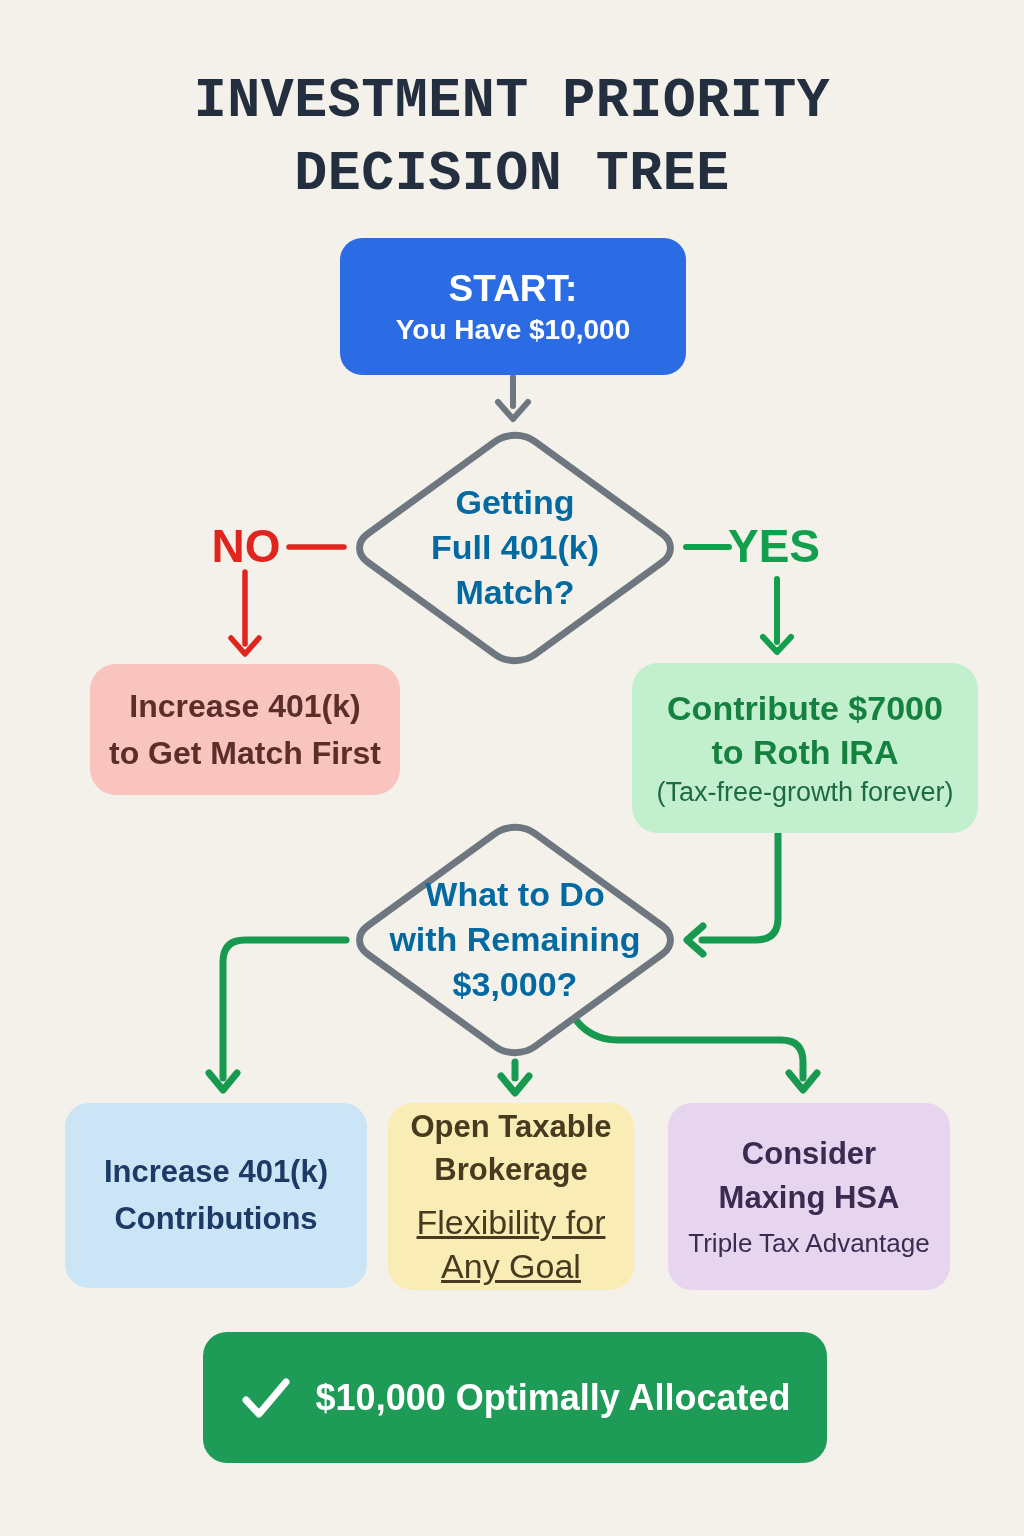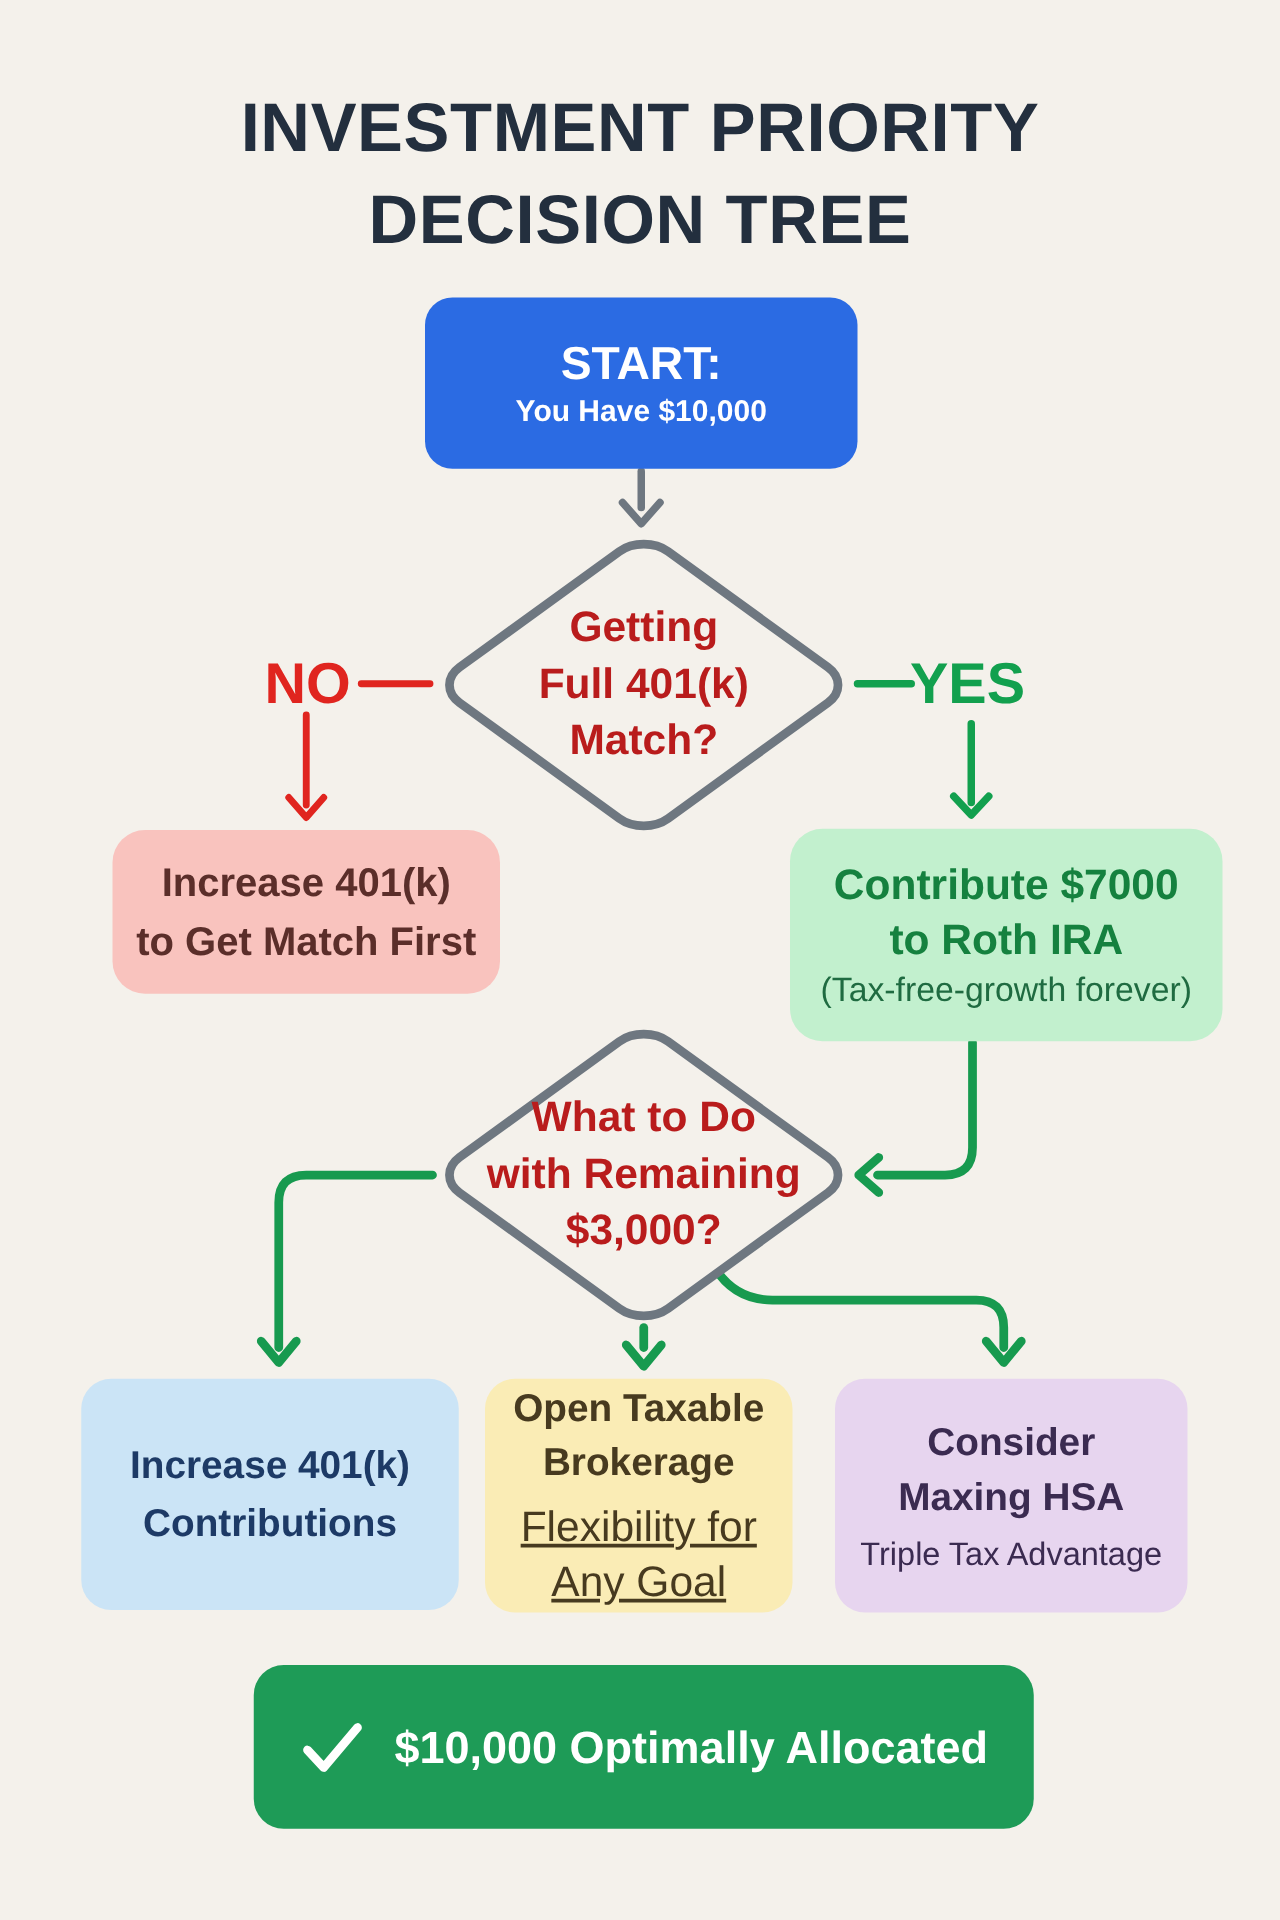--- a/index.html
+++ b/index.html
@@ -15,41 +15,42 @@
     margin:0 auto;
   }
   .connectors{position:absolute;left:0;top:0;width:1024px;height:1536px;}
 
   .title{
     position:absolute;left:0;top:66px;width:1024px;
     text-align:center;
     font-size:55px;font-weight:800;line-height:1.32;
     letter-spacing:0.5px;
     color:#232F3E;
+    font-family:Liberation Mono, monospace;
   }
   .title span{display:block;}
 
   .box{
     position:absolute;
     display:flex;flex-direction:column;
     align-items:center;justify-content:center;
     text-align:center;
   }
   .start-box{
     left:340px;top:238px;width:346px;height:137px;
     background:#2B6BE3;border-radius:22px;color:#FFFFFF;
   }
   .start-box .l1{font-size:37px;font-weight:700;line-height:1.25;}
-  .start-box .l2{font-size:24px;font-weight:700;line-height:1.25;}
+  .start-box .l2{font-size:28px;font-weight:700;line-height:1.25;}
 
   .diamond-text{
     position:absolute;transform:translate(-50%,-50%);
     width:300px;text-align:center;
     font-size:34px;font-weight:700;line-height:1.33;
-    color:#b91c1c;
+    color:#0369a1;
   }
   .diamond-text span{display:block;}
   .d1{left:515px;top:548px;}
   .d2{left:515px;top:940px;}
 
   .branch-label{
     position:absolute;transform:translate(-50%,-50%);
     font-size:46px;font-weight:700;
   }
   .no-label{left:246px;top:546px;color:#E0251F;}

